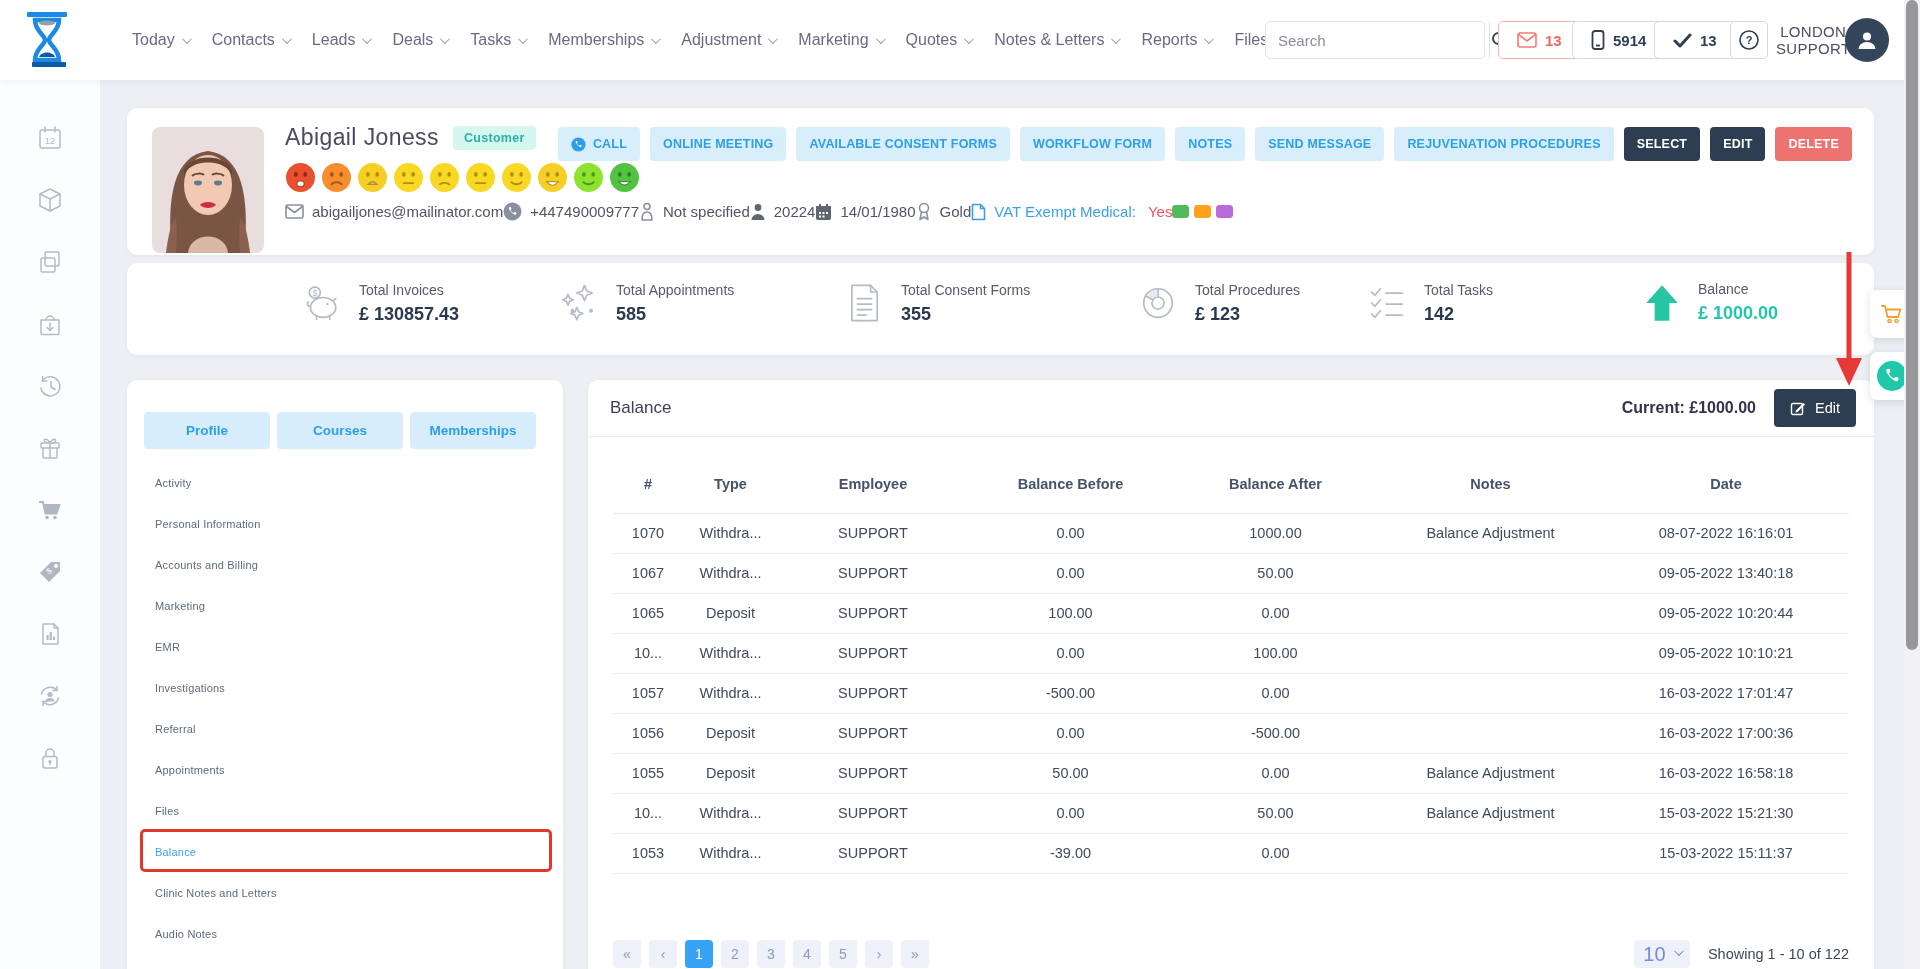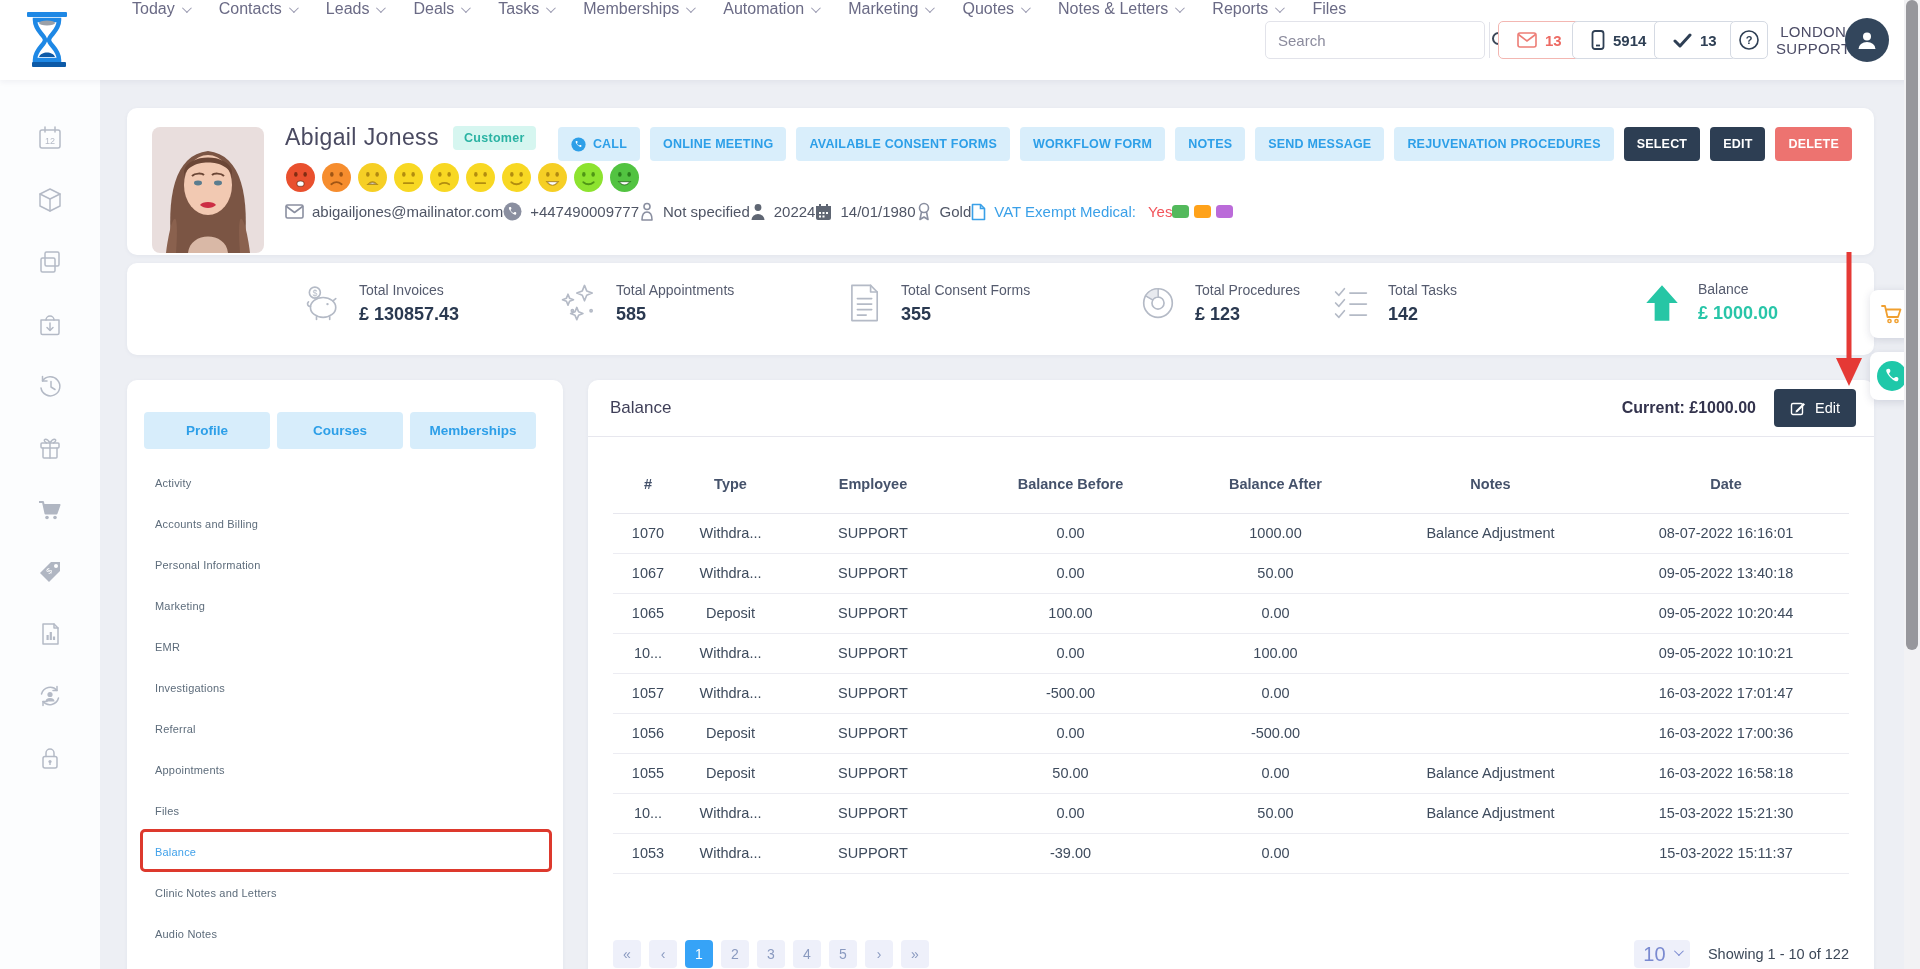--- a/index.html
+++ b/index.html
@@ -3,21 +3,21 @@
 <meta charset="utf-8">
 <style>
   * { margin:0; padding:0; box-sizing:border-box; }
   html,body { width:1920px; height:969px; overflow:hidden; background:#edeff4;
     font-family:"Liberation Sans", sans-serif; }
   svg { display:block; }
   
   .topbar { position:absolute; left:0; top:0; width:1920px; height:80px; background:#fff;
     box-shadow:0 2px 6px rgba(30,40,80,.06); z-index:20; }
   .logo { position:absolute; left:22px; top:10px; }
-  .nav { position:absolute; left:132px; top:0; height:80px; display:flex; align-items:flex-start; gap:30px; }
+  .nav { position:absolute; left:132px; top:0; height:80px; display:flex; align-items:center; gap:23px; }
   .nav-item { display:flex; align-items:center; gap:7px; font-size:16px; color:#6a6a85; cursor:pointer; }
   .chev { width:7px; height:7px; border-right:1.6px solid #9a9ab0; border-bottom:1.6px solid #9a9ab0;
     transform:rotate(45deg) translateY(-2px); }
   .searchbox { position:absolute; left:1265px; top:21px; width:220px; height:38px; border:1px solid #e2e3ea;
     border-radius:5px; display:flex; align-items:center; background:#fff; }
   .searchbox input { flex:1; border:none; outline:none; font-size:15px; color:#555; padding:0 12px;
     font-family:"Liberation Sans",sans-serif; background:transparent; }
   .searchbox input::placeholder { color:#8b8b9d; }
   .search-btn { width:42px; height:100%; border-left:1px solid #e2e3ea; display:flex; align-items:center;
     justify-content:center; cursor:pointer; }
@@ -140,21 +140,21 @@
       </div>
     <div class="nav-item">
         <span>Tasks</span>
         <span class="chev"></span>
       </div>
     <div class="nav-item">
         <span>Memberships</span>
         <span class="chev"></span>
       </div>
     <div class="nav-item">
-        <span>Automation</span>
+        <span>Adjustment</span>
         <span class="chev"></span>
       </div>
     <div class="nav-item">
         <span>Marketing</span>
         <span class="chev"></span>
       </div>
     <div class="nav-item">
         <span>Quotes</span>
         <span class="chev"></span>
       </div>
@@ -547,21 +547,21 @@
           <line x1="20" y1="7" x2="20" y2="14.5"></line>
           <line x1="8.8" y1="13.5" x2="15.2" y2="17"></line>
         </g>
         <path d="M20 7 A13 13 0 0 0 8.8 13.5 L15.2 17 A5.5 5.5 0 0 1 20 14.5 Z" fill="#e8eaef" stroke="#b4bac6" stroke-width="1"></path>
       </svg>
     <div class="txt">
         <div class="lbl">Total Procedures</div>
         <div class="val">£ 123</div>
       </div>
   </div>
-  <div class="stat" style="left:1202px">
+  <div class="stat" style="left:1238px">
     <svg width="44" height="44" viewBox="0 0 40 40">
         <g class="stic">
           <path d="M6 10 l3 3 5 -6"></path>
           <line x1="19" y1="11" x2="34" y2="11"></line>
           <path d="M6 20 l3 3 5 -6"></path>
           <line x1="19" y1="21" x2="34" y2="21"></line>
           <path d="M6 30 l3 3 5 -6"></path>
           <line x1="19" y1="31" x2="34" y2="31"></line>
         </g>
       </svg>
@@ -582,22 +582,22 @@
 </div>
 
 <div class="card left-panel">
   <div class="tabs">
     <div class="tab">Profile</div>
     <div class="tab">Courses</div>
     <div class="tab">Memberships</div>
   </div>
   <ul class="smenu">
     <li>Activity</li>
+    <li>Personal Information</li>
     <li>Accounts and Billing</li>
-    <li>Personal Information</li>
     <li>Marketing</li>
     <li>EMR</li>
     <li>Investigations</li>
     <li>Referral</li>
     <li>Appointments</li>
     <li>Files</li>
     <li class="active">Balance</li>
     <li>Clinic Notes and Letters</li>
     <li>Audio Notes</li>
     <li>Drinks</li>

